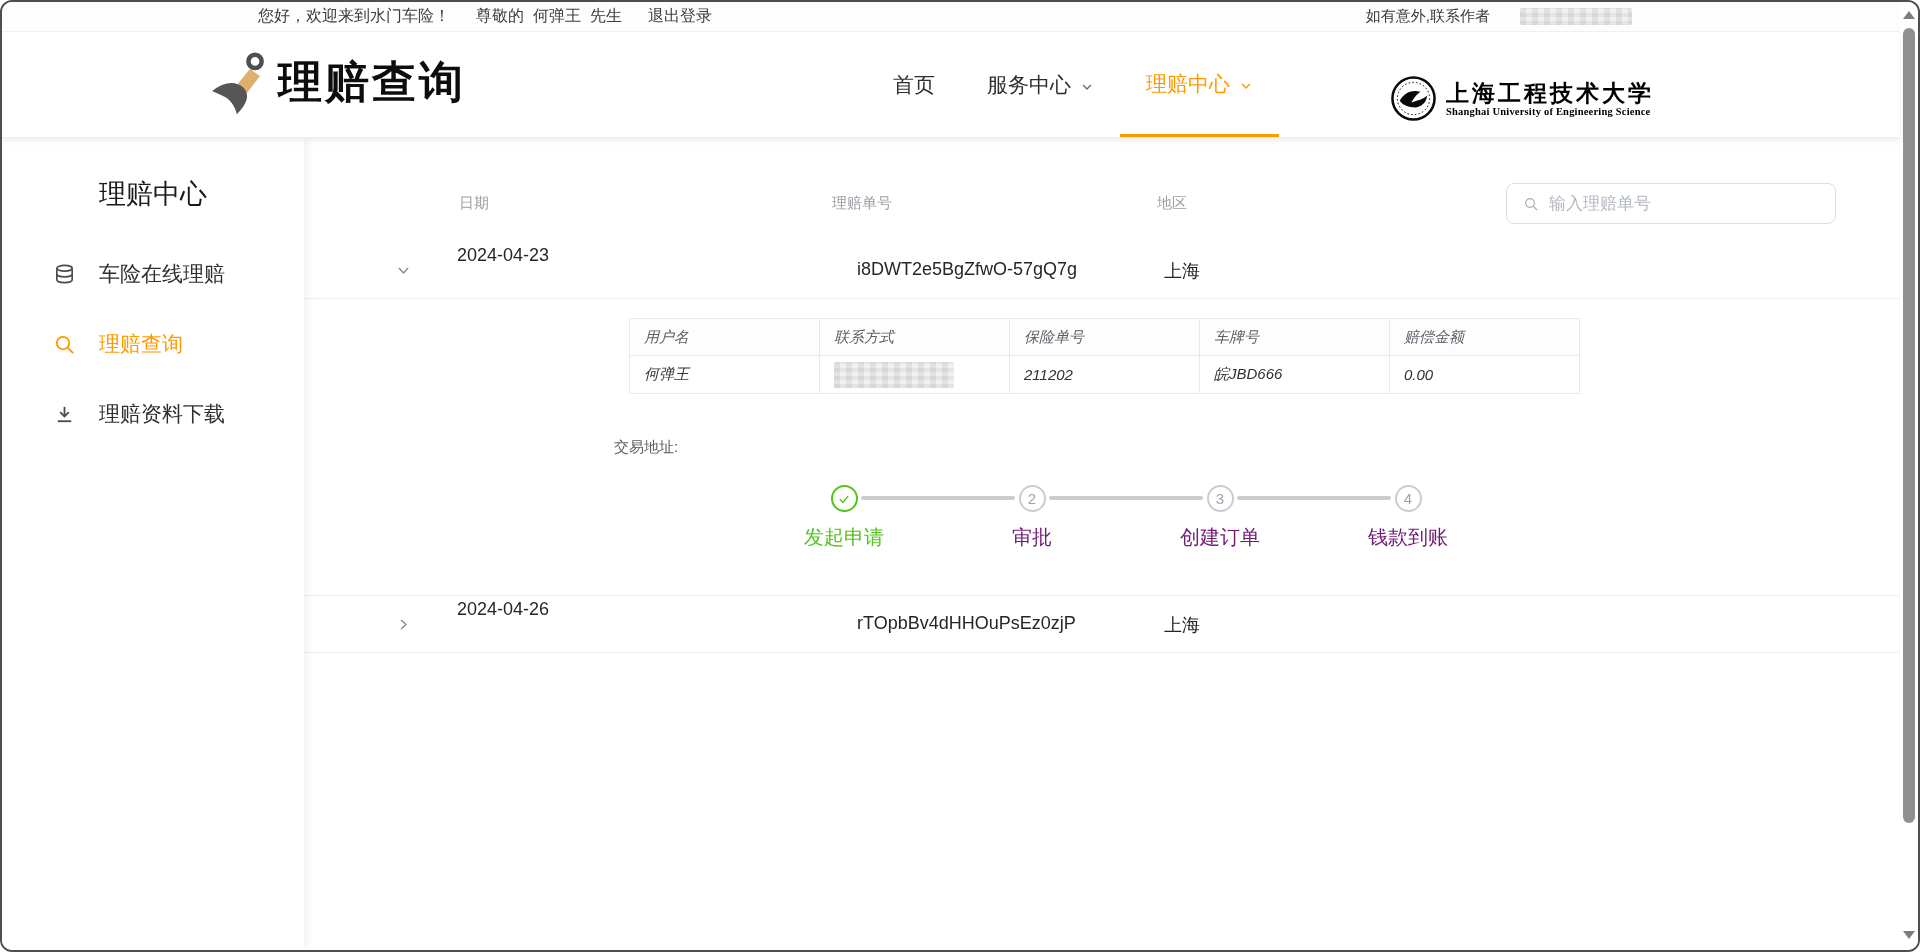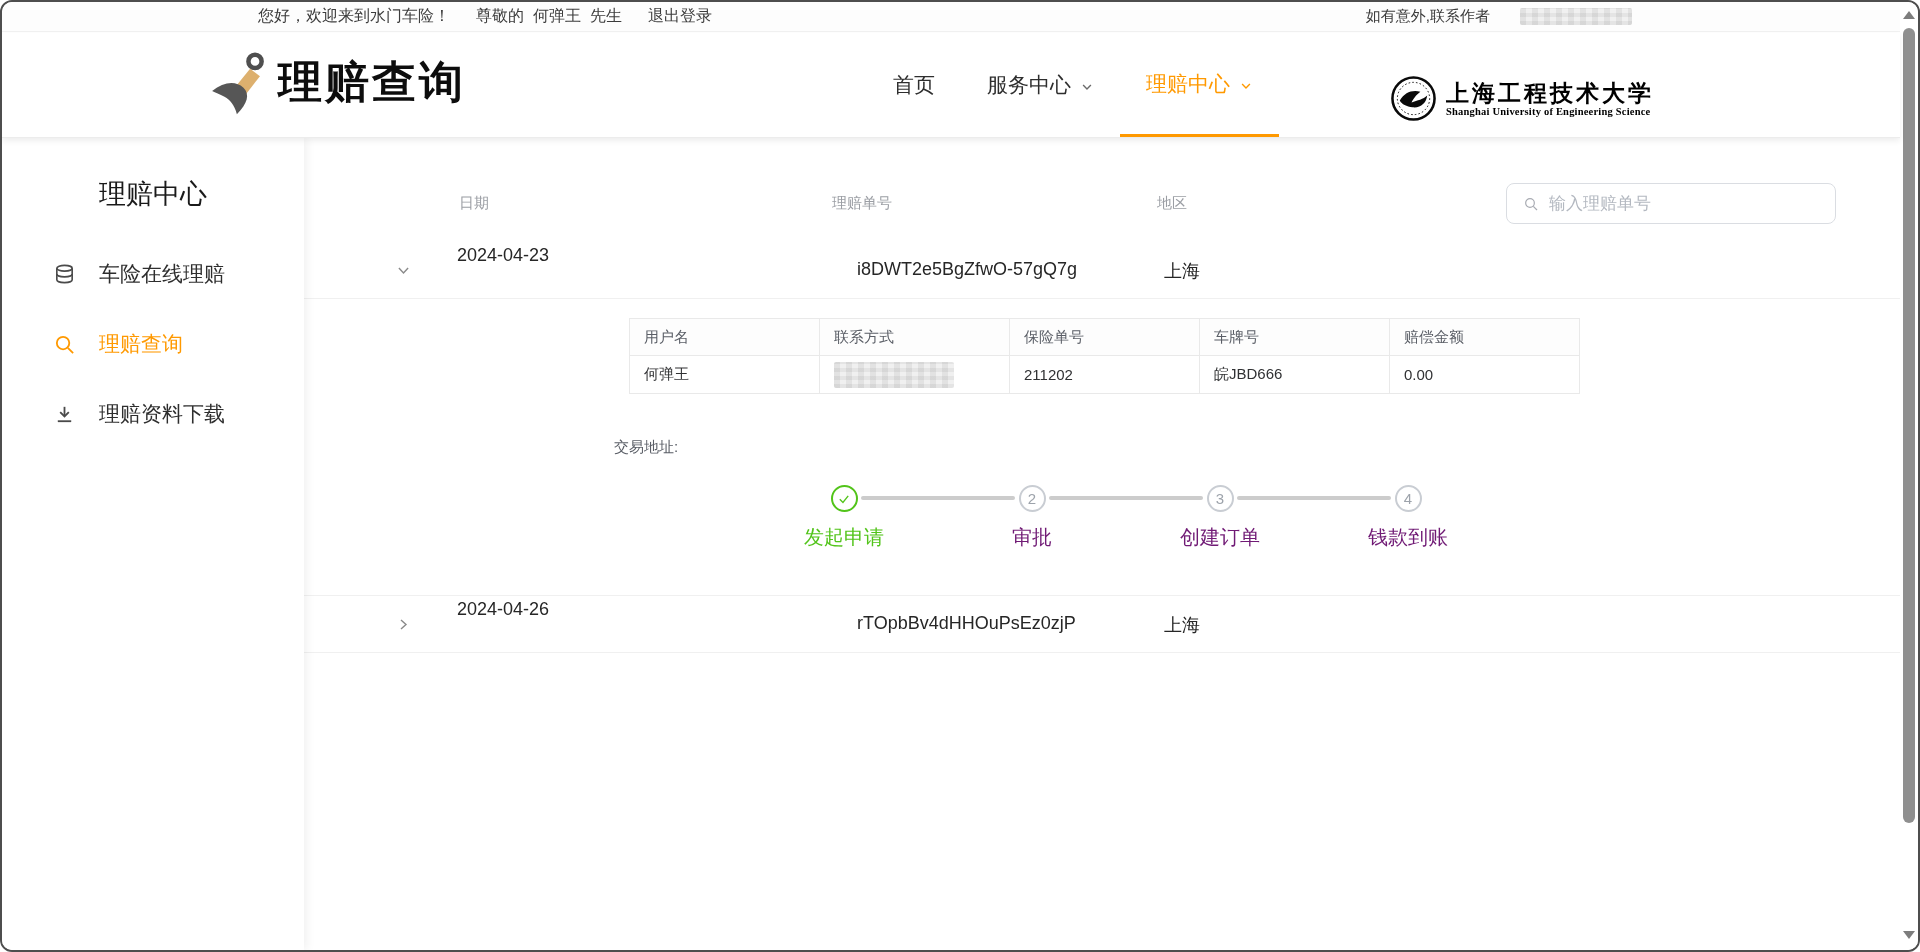--- a/index.html
+++ b/index.html
@@ -107,21 +107,21 @@
   .expander svg { width:15px; height:15px; }
   .cell-date   { position:absolute; left:145px; top:3px;margin-left:8px; }
   .cell-claim  { position:absolute; left:553px; top:17px; }
   .cell-region { position:absolute; left:860px; top:17px; }
 
   
   .detail { position:absolute; top:161px; left:0; right:0; height:297px; border-bottom:1px solid #f0f0f0; }
   .itable { position:absolute; left:325px; top:19px; border-collapse:collapse; }
   .itable th, .itable td {
     border:1px solid #e9e9e9; width:190px; text-align:left;
-    padding-left:14px; font-weight:400; font-size:15px;
+    padding-left:14px; font-weight:400; font-size:15px;font-style:italic;
   }
   .itable th { height:37px; color:#5a5e66; background:#fdfdfd; }
   .itable td { height:38px; color:#303133; }
   .censor-contact { width:120px; height:26px; vertical-align:middle; }
   .address-label { position:absolute; left:310px; top:139px; font-size:15px; color:#5a5e66; }
 
   .step { position:absolute; width:160px; text-align:center; }
   .step-circle {
     width:27px; height:27px; border-radius:50%; margin:0 auto;
     border:2px solid #c9cdd3; background:#fff;

